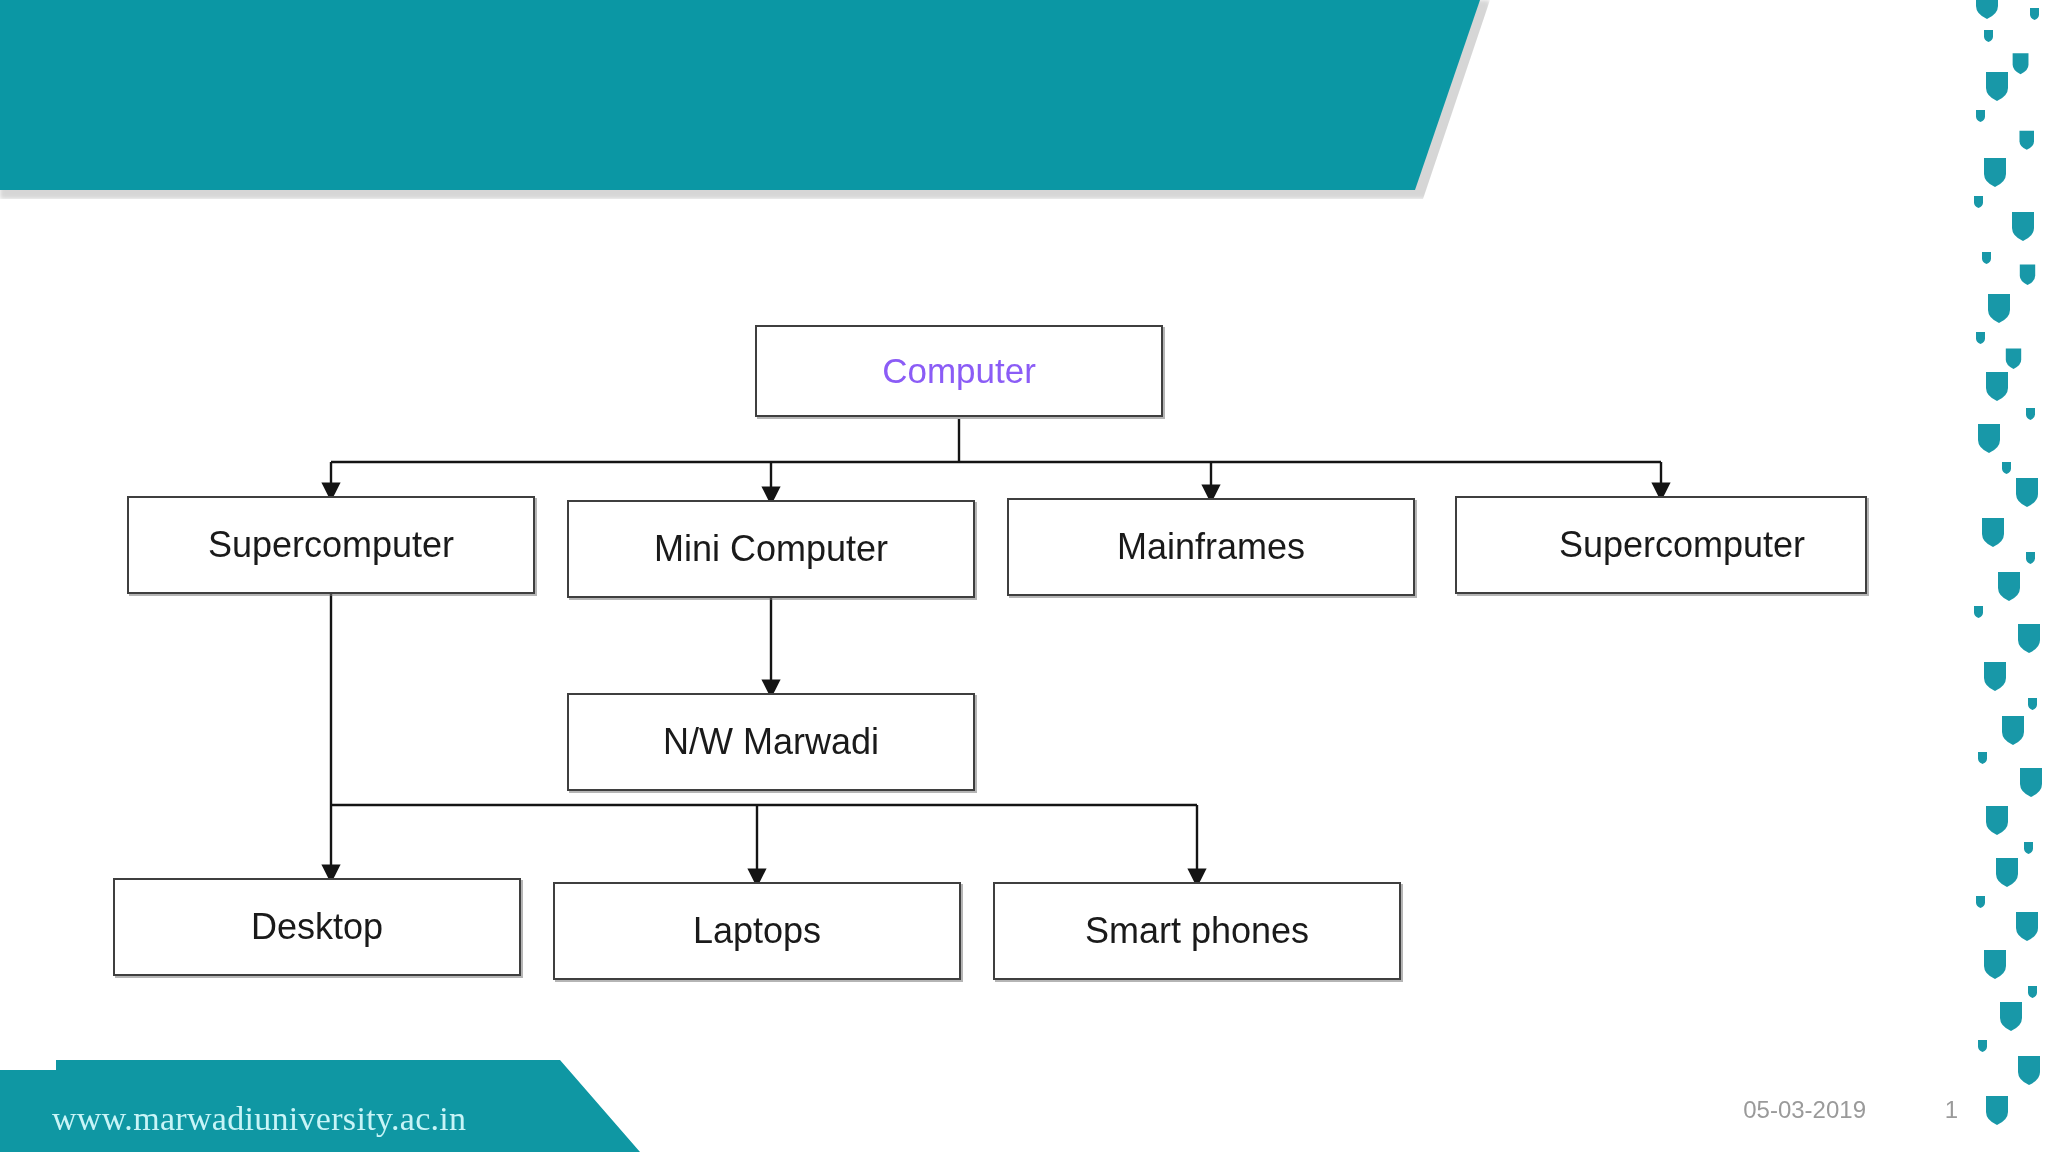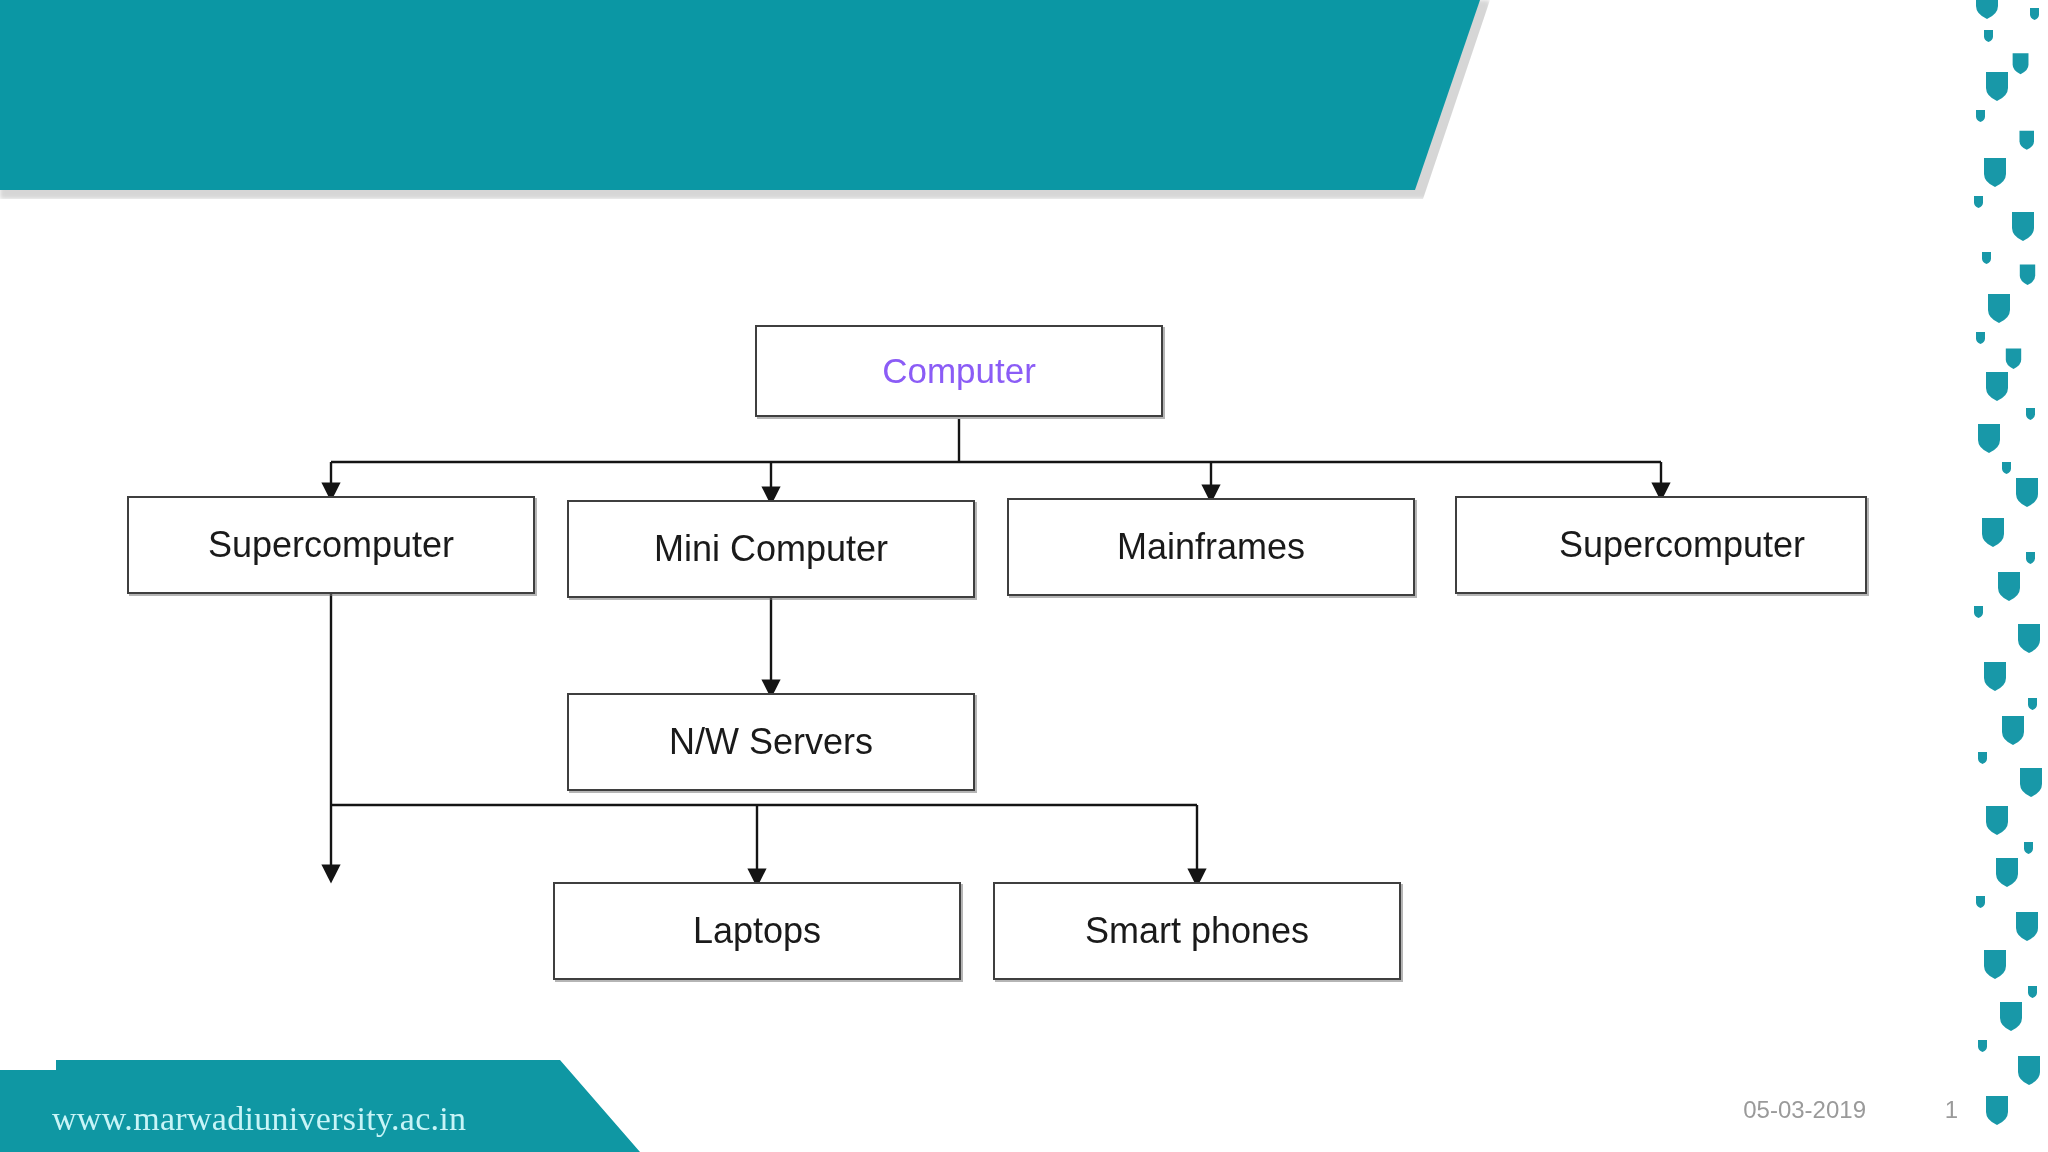--- a/index.html
+++ b/index.html
@@ -251,21 +251,24 @@
       <div class="node" style="left: 567px; top: 500px; width: 408px; height: 98px;">
         <span>Mini Computer</span>
       </div>
       <div class="node" style="left: 1007px; top: 498px; width: 408px; height: 98px;">
         <span>Mainframes</span>
       </div>
       <div class="node" style="left: 1455px; top: 496px; width: 412px; height: 98px; padding-left: 42px;">
         <span>Supercomputer</span>
       </div>
       <div class="node" style="left: 567px; top: 693px; width: 408px; height: 98px;">
-        <span>N/W Servers</span>
+        <span>N/W Marwadi</span>
+      </div>
+      <div class="node" style="left: 113px; top: 878px; width: 408px; height: 98px;">
+        <span>Desktop</span>
       </div>
       <div class="node" style="left: 553px; top: 882px; width: 408px; height: 98px;">
         <span>Laptops</span>
       </div>
       <div class="node" style="left: 993px; top: 882px; width: 408px; height: 98px;">
         <span>Smart phones</span>
       </div>
     </div>
 
   <div class="footer-band"></div>

